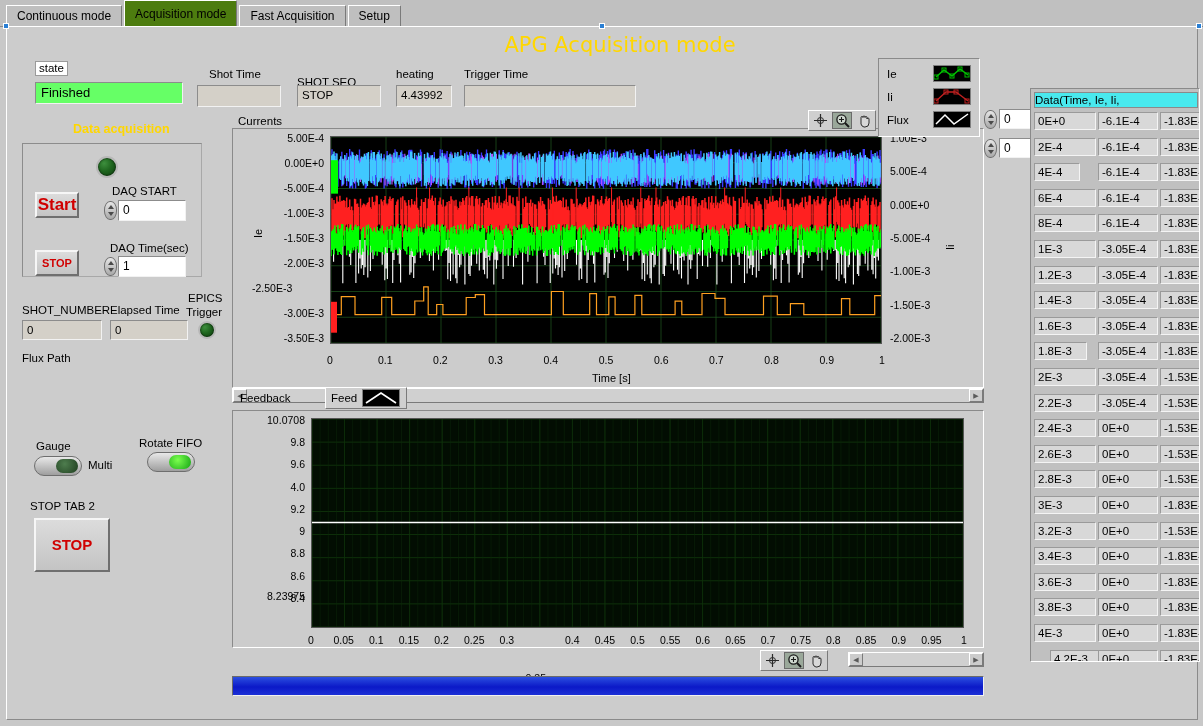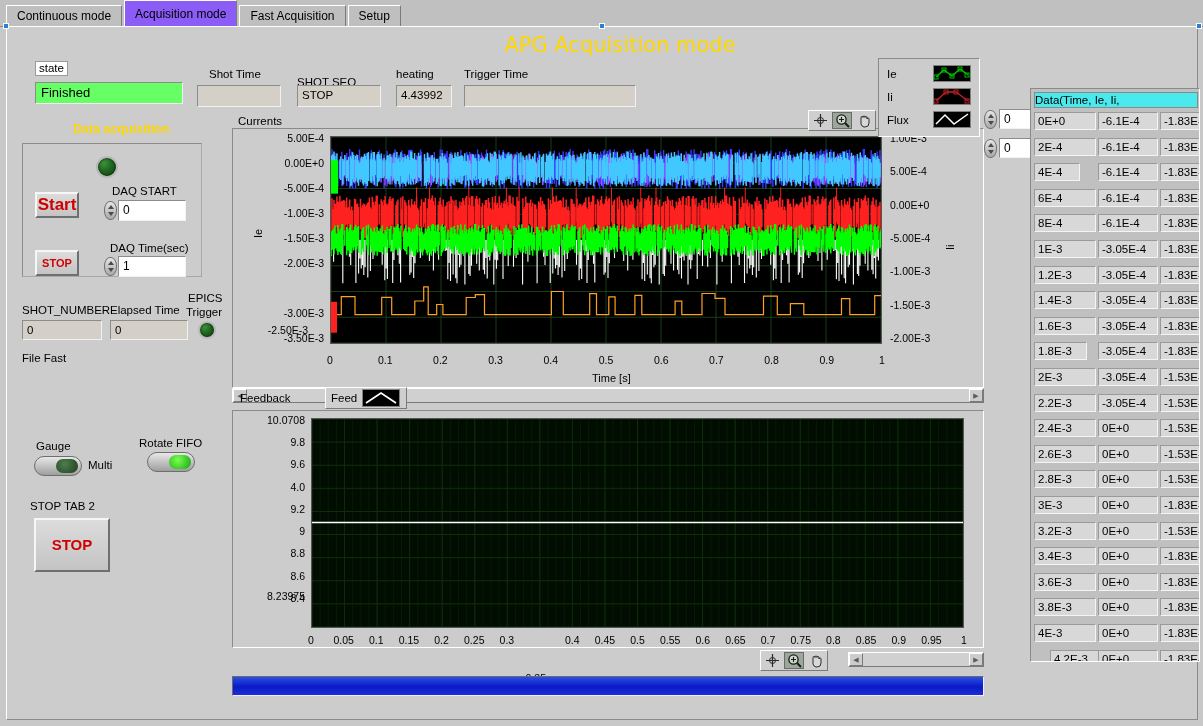--- a/index.html
+++ b/index.html
@@ -34,21 +34,21 @@
     background: #bfbfbf;
     border: 1px solid #ffffff;
     border-right-color: #7a7a7a;
     border-bottom-color: #7a7a7a;
     font-size: 12px; color: #000;
     white-space: nowrap;
     cursor: pointer;
   }
   .tab.active {
     height: 27px; line-height: 26px;
-    background: #8b5cf6;
+    background: #4d7c0f;
     border-bottom: 1px solid #cccccc;
     font-size: 12px;
   }
   .tab-pane-bg {
     position: absolute; left: 6px; top: 26px;
     width: 1192px; height: 694px;
     background: #cccccc;
     border: 1px solid #ffffff;
     border-right-color: #8a8a8a; border-bottom-color: #8a8a8a;
   }
@@ -353,21 +353,21 @@
   <div class="lbl" style="left:22px; top:304px;">SHOT_NUMBER</div>
   <div class="indicator" style="left:22px; top:320px; width:80px; height:20px;">0</div>
 
   <div class="lbl" style="left:110px; top:304px;">Elapsed Time</div>
   <div class="indicator" style="left:110px; top:320px; width:78px; height:20px;">0</div>
 
   <div class="lbl" style="left:188px; top:292px;">EPICS</div>
   <div class="lbl" style="left:186px; top:306px;">Trigger</div>
   <div class="led" style="left:198px; top:321px; width:18px; height:18px;"></div>
 
-  <div class="lbl" style="left:22px; top:352px;">File Fast</div>
+  <div class="lbl" style="left:22px; top:352px;">Flux Path</div>
 
   <div class="lbl" style="left:36px; top:440px;">Gauge</div>
   <div class="switch" style="left:34px; top:456px;">
     <div class="knob knob-dark"></div>
   </div>
   <div class="lbl" style="left:88px; top:459px;">Multi</div>
 
   <div class="lbl" style="left:139px; top:437px;">Rotate FIFO</div>
   <div class="switch" style="left:147px; top:452px;">
     <div class="knob knob-green"></div>
@@ -384,21 +384,21 @@
 
   <div class="axis-name" style="left:944px; top:250px; transform:rotate(-90deg); transform-origin:left top;">Ii</div>
 
   <div id="currents-yticks">
       <div class="axis-txt" style="left: 252px; top: 132px; width: 72px; text-align: right;">5.00E-4</div>
       <div class="axis-txt" style="left: 252px; top: 157px; width: 72px; text-align: right;">0.00E+0</div>
       <div class="axis-txt" style="left: 252px; top: 182px; width: 72px; text-align: right;">-5.00E-4</div>
       <div class="axis-txt" style="left: 252px; top: 207px; width: 72px; text-align: right;">-1.00E-3</div>
       <div class="axis-txt" style="left: 252px; top: 232px; width: 72px; text-align: right;">-1.50E-3</div>
       <div class="axis-txt" style="left: 252px; top: 257px; width: 72px; text-align: right;">-2.00E-3</div>
-      <div class="axis-txt" style="left: 252px; top: 282px; width: 72px; text-align: center; margin-top: 42px;">-2.50E-3</div>
+      <div class="axis-txt" style="left: 252px; top: 282px; width: 72px; text-align: left;">-2.50E-3</div>
       <div class="axis-txt" style="left: 252px; top: 307px; width: 72px; text-align: right;">-3.00E-3</div>
       <div class="axis-txt" style="left: 252px; top: 332px; width: 72px; text-align: right;">-3.50E-3</div>
     </div>
   <div id="currents-y2ticks">
       <div class="axis-txt" style="left: 890px; top: 132px; width: 60px; text-align: left;">1.00E-3</div>
       <div class="axis-txt" style="left: 890px; top: 165.333px; width: 60px; text-align: left;">5.00E-4</div>
       <div class="axis-txt" style="left: 890px; top: 198.667px; width: 60px; text-align: left;">0.00E+0</div>
       <div class="axis-txt" style="left: 890px; top: 232px; width: 60px; text-align: left;">-5.00E-4</div>
       <div class="axis-txt" style="left: 890px; top: 265.333px; width: 60px; text-align: left;">-1.00E-3</div>
       <div class="axis-txt" style="left: 890px; top: 298.667px; width: 60px; text-align: left;">-1.50E-3</div>

